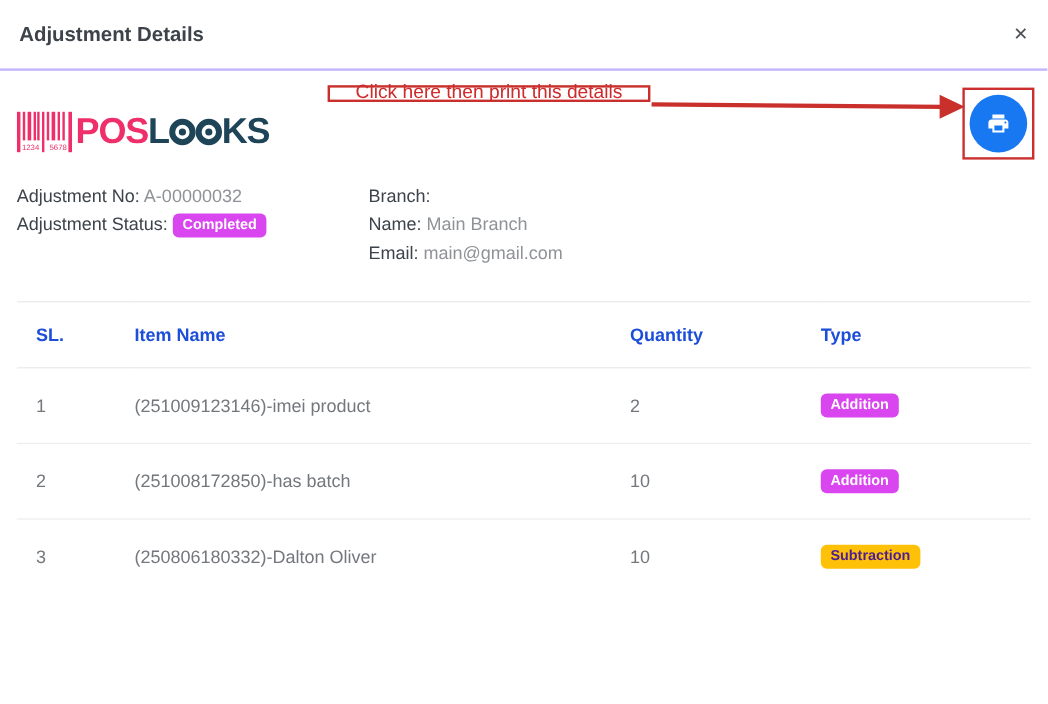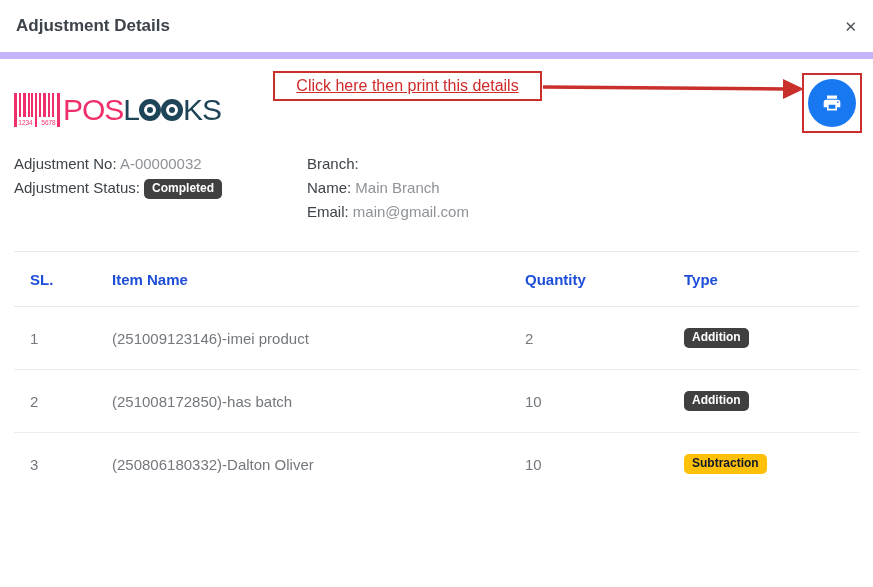--- a/index.html
+++ b/index.html
@@ -1,70 +1,70 @@
 <!DOCTYPE html>
 <html><head>
 <meta charset="utf-8">
 <style>
   * { margin:0; padding:0; box-sizing:border-box; }
   body { background:#fff; font-family:"Liberation Sans","DejaVu Sans",sans-serif; }
   .modal { position:relative; width:873px; height:587px; background:#fff; overflow:hidden; }
 
   
   .modal-header { display:flex; justify-content:space-between; align-items:center;
-    height:59px; padding:0 16px; border-bottom:7px solid #c4b5fd; }
+    height:59px; padding:0 16px; border-bottom:2px solid #c4b5fd; }
   .modal-title { font-size:17px; font-weight:700; color:#3c434a; }
   .close-x { font-size:15px; font-weight:700; color:#4d5156; cursor:pointer; line-height:1; }
 
   .modal-body { padding:0 14px; }
 
   
   .top-row { display:flex; justify-content:space-between; align-items:center;
     margin-top:12px; height:64px; }
   .logo { display:flex; align-items:center; gap:3px; margin-top:14px; }
-  .logo-text { display:flex; align-items:center; font-size:30px; font-weight:400;
+  .logo-text { display:flex; align-items:center; font-size:30px; font-weight:700;
     letter-spacing:-1px; line-height:1; }
   .logo-pos { color:#ee2f6a; }
   .logo-navy { color:#1d4457; }
   .logo-eye { position:relative; display:inline-block; width:22px; height:22px;
     border:5px solid #1d4457; border-radius:50%; margin:0 0px; }
   .logo-eye::after { content:""; position:absolute; left:50%; top:50%; width:6px; height:6px;
     margin:-3px 0 0 -3px; background:#1d4457; border-radius:50%; }
 
   .print-frame { border:2px solid #cb2f2f; padding:4px; margin-right:-3px; background:#fff; }
   .print-btn { width:48px; height:48px; border-radius:50%; background:#1778f2; border:none;
     display:flex; align-items:center; justify-content:center; cursor:pointer; }
 
   
   .info-row { display:flex; margin-top:17px; font-size:15px; line-height:24px; }
   .info-left { width:293px; }
   .lbl { font-weight:400; color:#3c434a; }
   .val { color:#8f9296;margin-top:20px; }
   .status-badge, .type-badge { display:inline-block; font-size:12px; font-weight:700;
     padding:2px 8px 3px; border-radius:5px; line-height:1.25; vertical-align:1px; }
-  [data-color="green"]  { background:#404040; color:#fff; }
-  [data-color="yellow"] { background:#ffc107; color:#0f172a; }
+  [data-color="green"]  { background:#d946ef; color:#fff; }
+  [data-color="yellow"] { background:#ffc107; color:#4c1d95; }
 
   
   table { width:100%; border-collapse:collapse; margin-top:27px; font-size:15px; table-layout:fixed; }
   thead th { text-align:left; font-weight:700; color:#1d4ed8;
     padding:19px 0 18px; border-top:1px solid #e7e9eb; border-bottom:1px solid #e7e9eb; }
   th.c-sl, td.c-sl { width:98px; padding-left:16px; }
   th.c-item, td.c-item { width:413px; }
   th.c-qty, td.c-qty { width:159px; }
   tbody td { padding:21px 0; color:#74787d; border-bottom:1px solid #ededee; }
   tbody tr:last-child td { border-bottom:none; }
 
   
   .note-row { margin-top:22px; font-size:15px; }
 
   
-  .callout { position:absolute; left:273px; top:71px; width:269px; height:30px;
+  .callout { position:absolute; left:273px; top:71px; width:269px; height:14px;
     border:2px solid #c9302c; background:#fff; color:#cf2b2b; font-size:16px;
-    display:flex; align-items:center; justify-content:center; z-index:5;text-decoration:underline; }
+    display:flex; align-items:center; justify-content:center; z-index:5; }
   .arrow-svg { position:absolute; left:0; top:0; pointer-events:none; z-index:4; }
 </style>
 </head>
 <body>
 
 <div class="modal">
 
   <div class="modal-header">
     <div class="modal-title">Adjustment Details</div>
     <span class="close-x">✕</span>

